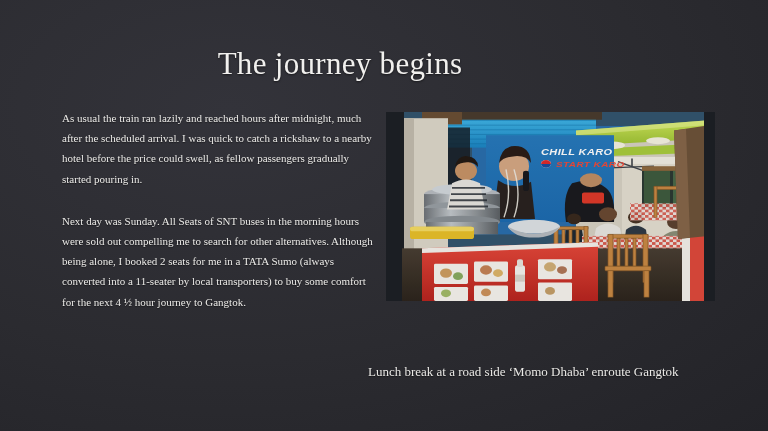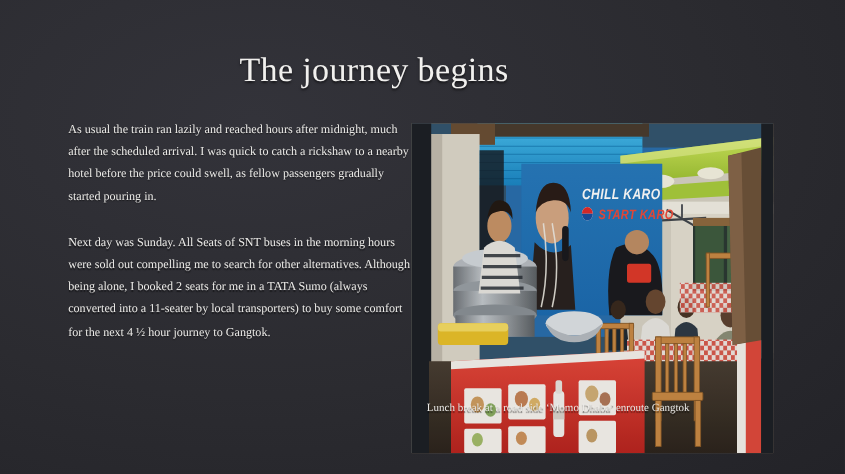--- a/index.html
+++ b/index.html
@@ -40,35 +40,35 @@
     color:#ecebe8;
     font-size:11px;
     line-height:20.2px;
     text-shadow:0 1px 1px rgba(0,0,0,0.5);
   }
   .para + .para { margin-top:22px; }
 
   
   .photo-wrap {
     position:absolute;
-    left:374px; top:112px;
-    width:329px; height:300px;
+    left:386px; top:112px;
+    width:329px; height:189px;
   }
   .photo {
     position:absolute; inset:0;
     overflow:hidden;
     background:#6a5b4c;
   }
   .photo svg { display:block; width:100%; height:100%; }
 
   .caption {
     position:absolute;
-    left:388px; top:364px; width:340px;
+    left:368px; top:364px; width:340px;
     color:#eae9e6;
-    font-size:10px;
+    font-size:13px;
     line-height:16px;
     text-shadow:0 1px 1px rgba(0,0,0,0.5);
     white-space:nowrap;
   }
 </style>
 </head>
 <body>
 
 <div class="slide">
 

